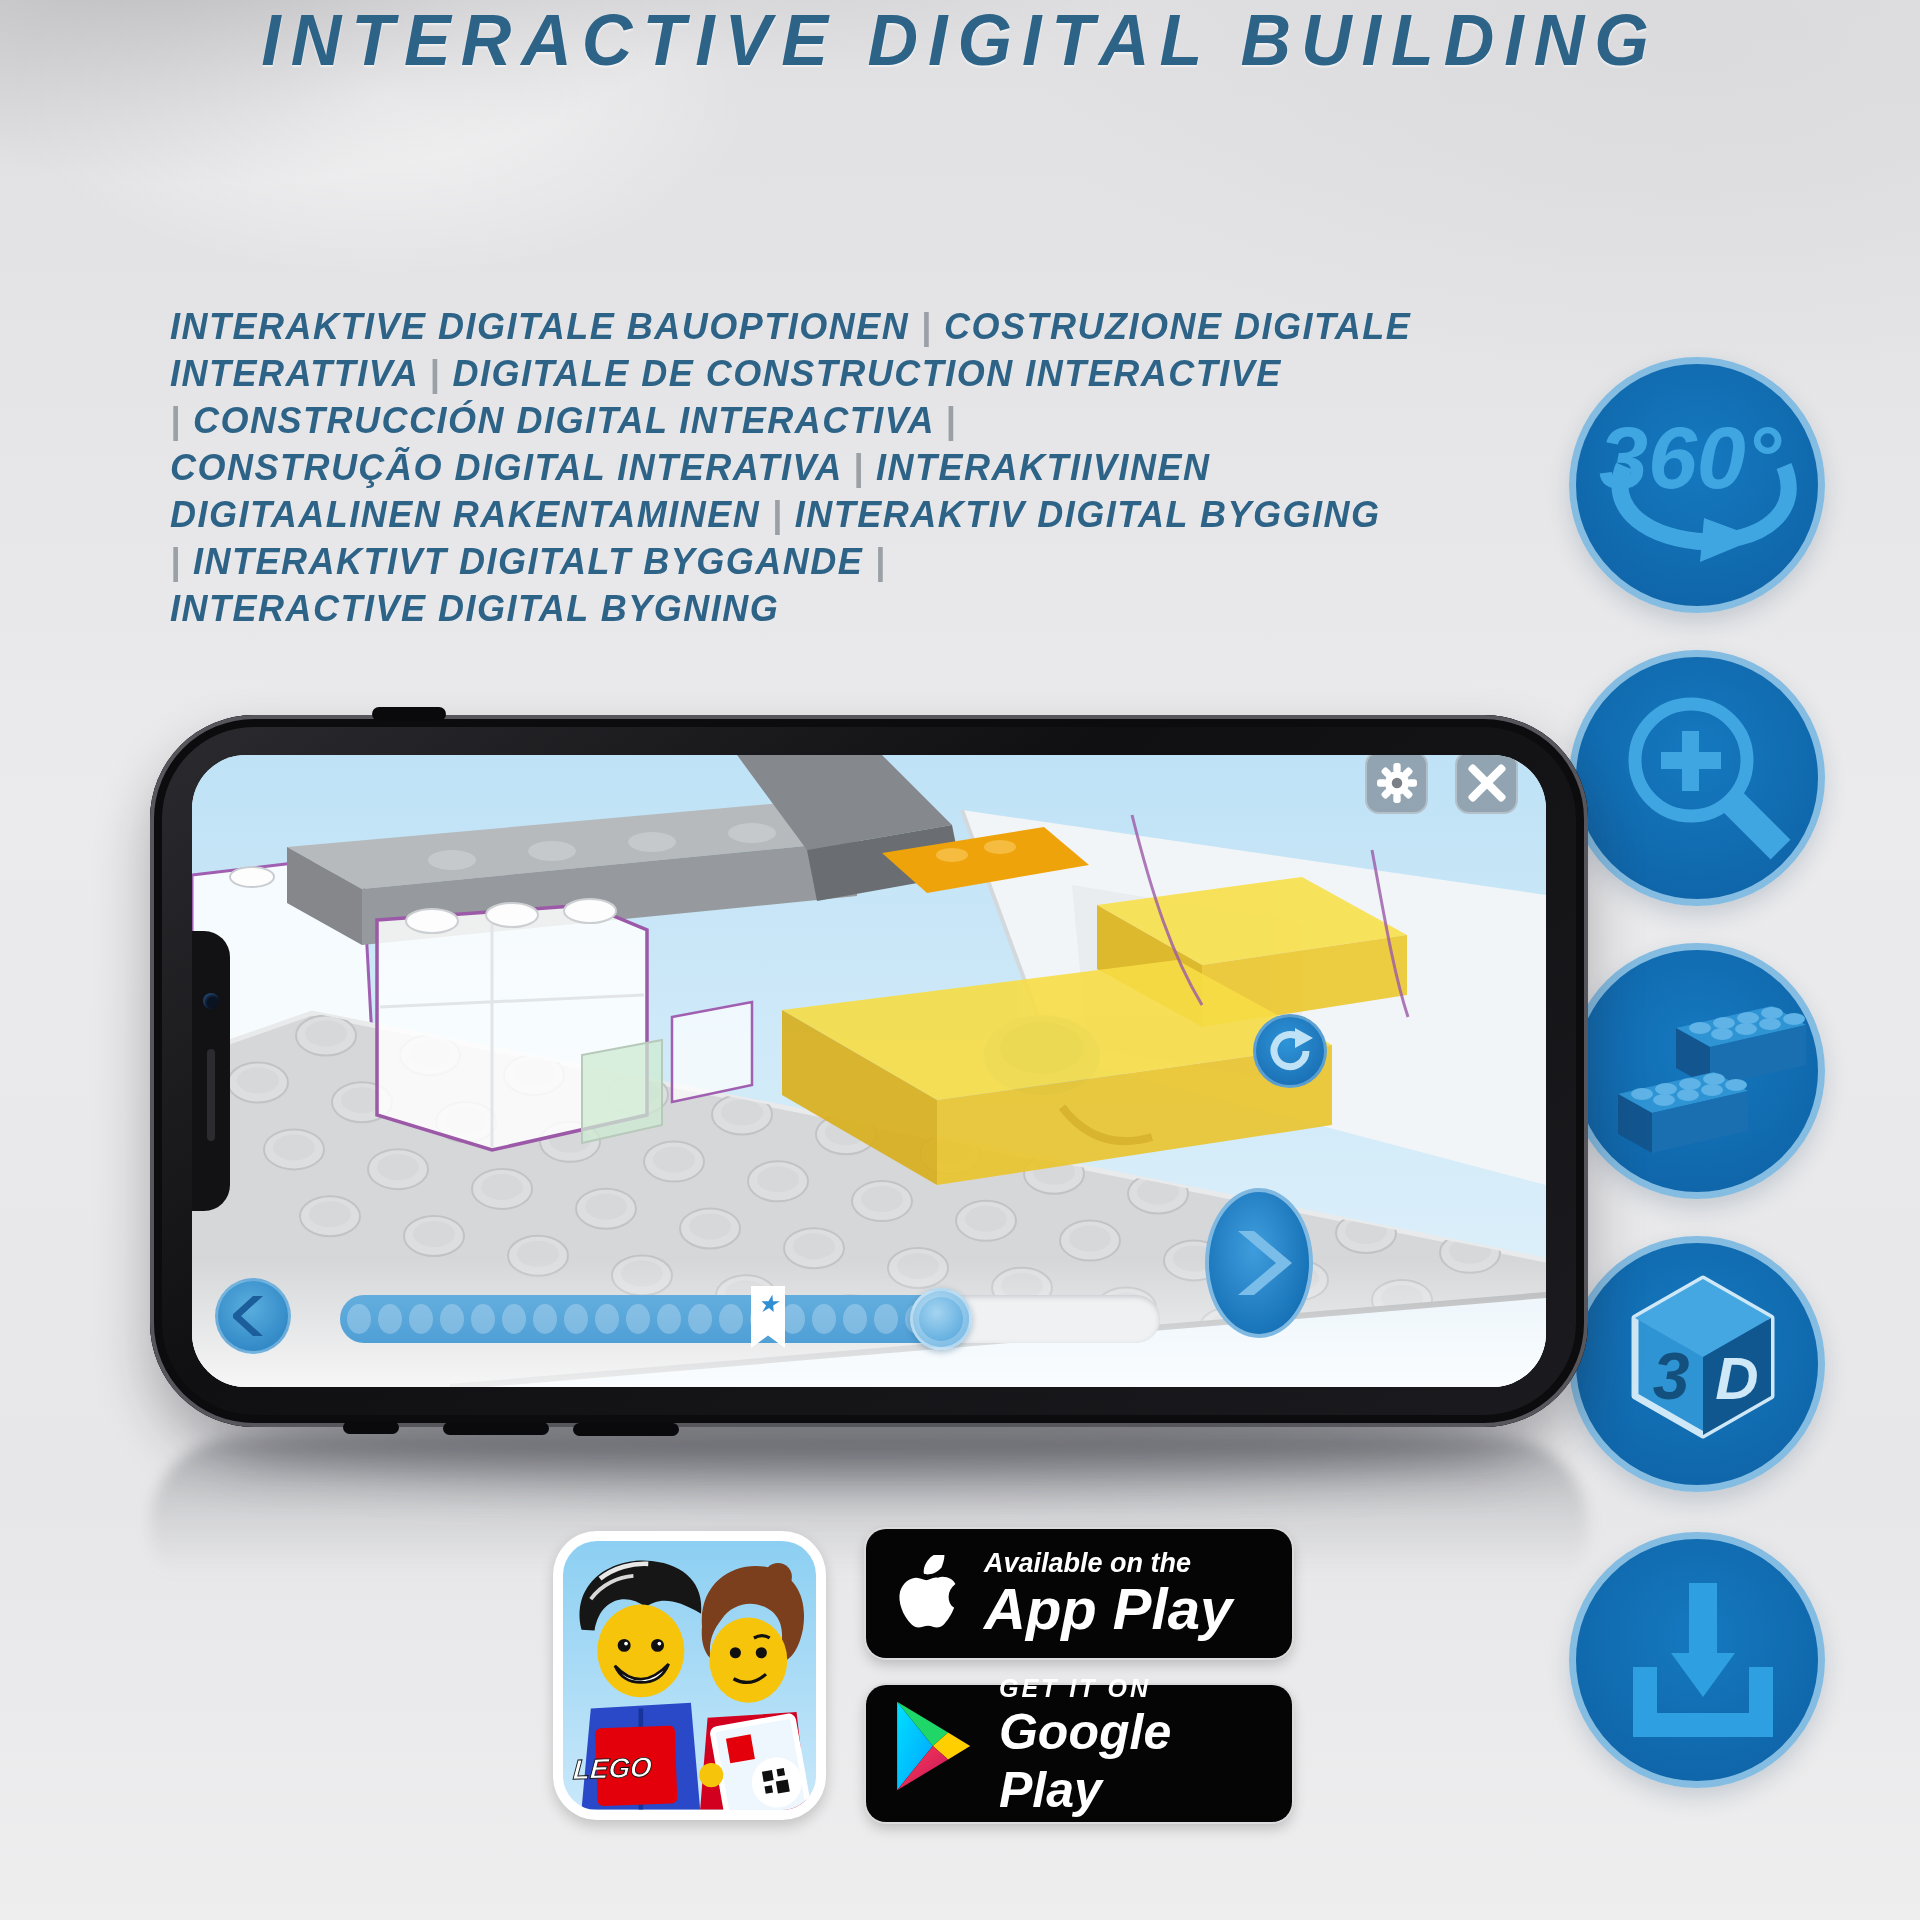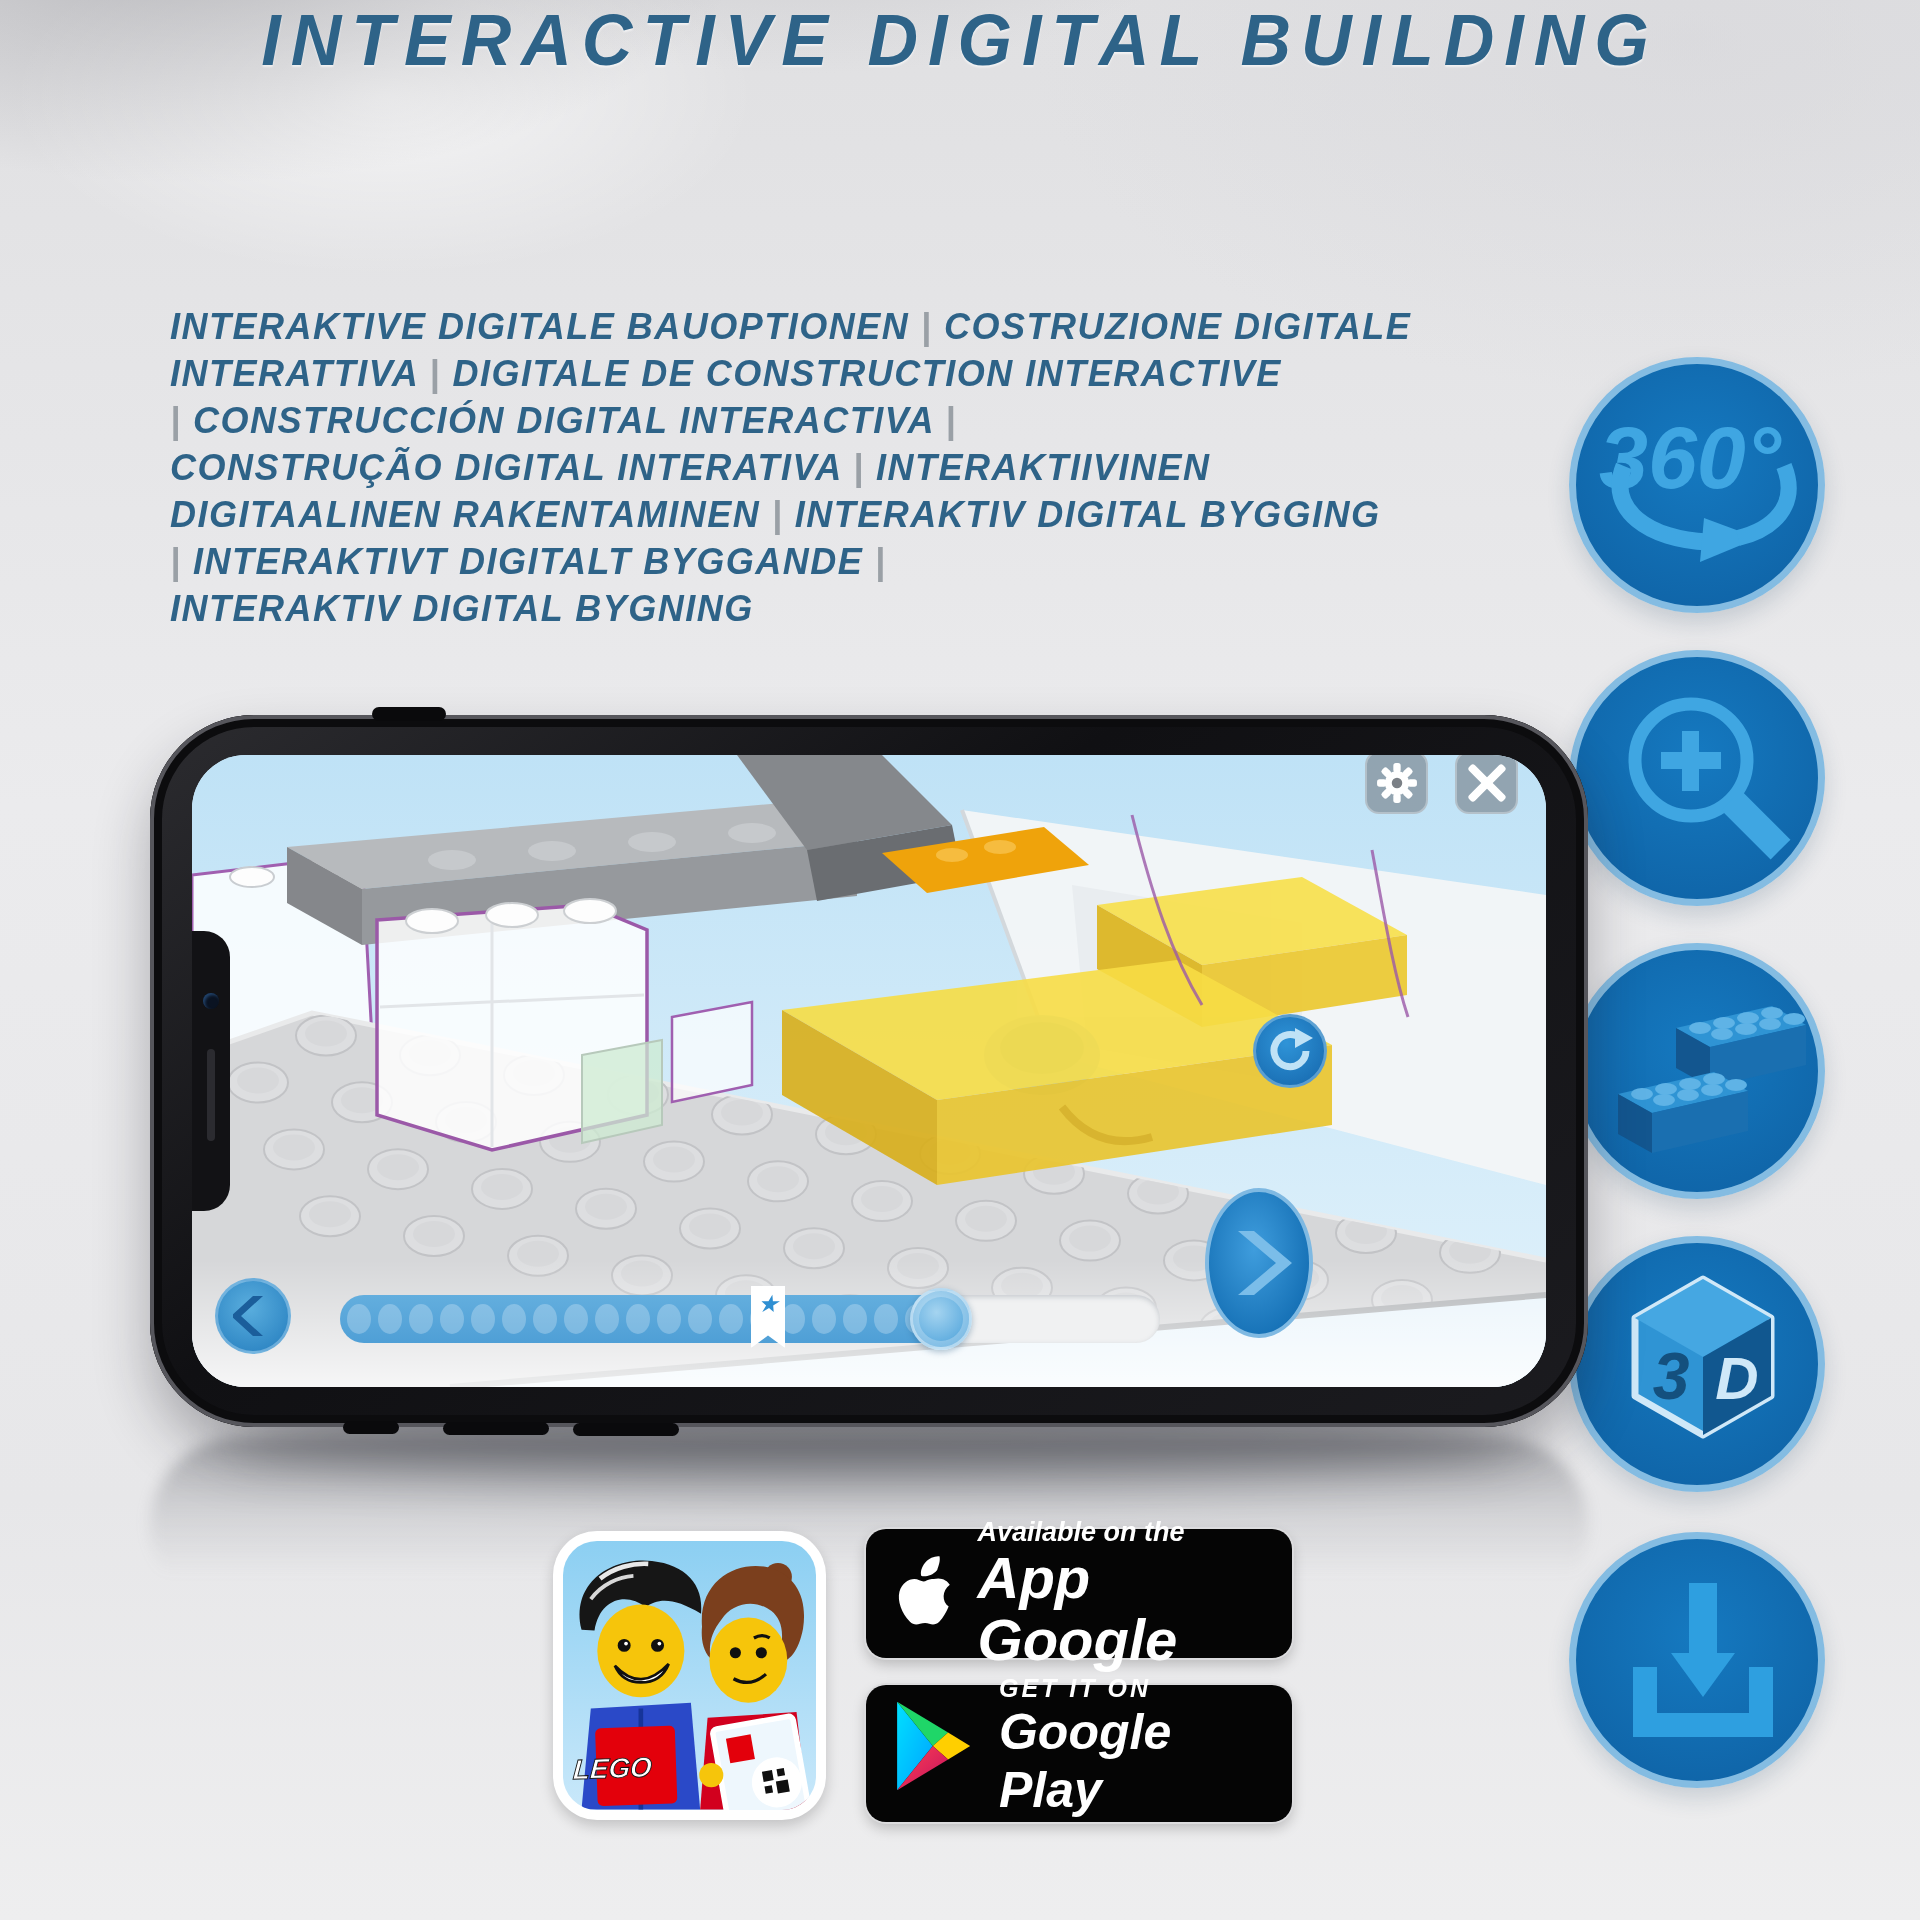--- a/index.html
+++ b/index.html
@@ -98,21 +98,21 @@
 <div class="canvas">
 
   <div class="title">INTERACTIVE DIGITAL BUILDING</div>
   <div class="subtitles">
     <div>INTERAKTIVE DIGITALE BAUOPTIONEN <span class="pipe">|</span> COSTRUZIONE DIGITALE</div>
     <div>INTERATTIVA <span class="pipe">|</span> DIGITALE DE CONSTRUCTION INTERACTIVE</div>
     <div><span class="pipe">|</span> CONSTRUCCIÓN DIGITAL INTERACTIVA <span class="pipe">|</span></div>
     <div>CONSTRUÇÃO DIGITAL INTERATIVA <span class="pipe">|</span> INTERAKTIIVINEN</div>
     <div>DIGITAALINEN RAKENTAMINEN <span class="pipe">|</span> INTERAKTIV DIGITAL BYGGING</div>
     <div><span class="pipe">|</span> INTERAKTIVT DIGITALT BYGGANDE <span class="pipe">|</span></div>
-    <div>INTERAKTIV DIGITAL BYGNING</div>
+    <div>INTERACTIVE DIGITAL BYGNING</div>
   </div>
 
   <div class="feature-icon fi-0">
     <svg width="230" height="230" viewBox="0 0 230 230">
       <text x="102" y="118" text-anchor="middle" font-family="Liberation Sans, sans-serif" font-size="88" font-weight="bold" fill="#3fa6e2">360°</text>
       <path d="M 36 96 C 18 140, 62 170, 120 172" stroke="#3fa6e2" stroke-width="17" fill="none"></path>
       <polygon points="116,148 170,168 112,192" fill="#3fa6e2"></polygon>
       <path d="M 196 96 C 212 136, 184 160, 150 168" stroke="#3fa6e2" stroke-width="16" fill="none"></path>
     </svg>
   </div>
@@ -477,21 +477,21 @@
     </div>
   </div>
 
   <div class="store-badge badge-appstore">
     <svg width="66" height="78" viewBox="0 0 52 62">
       <path d="M36 10 c-5 6 -12 6 -14 5 c-1 -4 1 -9 5 -13 c3 -3 8 -4 11 -4 c1 4 -1 9 -2 12 z" fill="#fff"></path>
       <path d="M33 18 c6 -2 12 1 14 5 c-7 5 -7 15 -1 19 c-2 5 -5 10 -8 13 c-3 3 -6 3 -9 2 c-2 -1 -5 -1 -8 0 c-3 1 -6 1 -9 -2 C5 48 1 37 3 29 c2 -7 8 -11 13 -11 c3 0 6 2 8 2 c2 0 5 -3 9 -2 z" fill="#fff"></path>
     </svg>
     <div class="badge-text">
       <span class="badge-tag">Available on the</span>
-      <span class="badge-store">App Google</span>
+      <span class="badge-store">App Play</span>
     </div>
   </div>
 
   <div class="store-badge badge-gplay">
     <svg width="88" height="98" viewBox="0 0 100 112">
       <defs>
         <linearGradient id="gpBlue" x1="0" y1="0" x2="1" y2="1">
           <stop offset="0" stop-color="#00e0ff"></stop>
             <stop offset="1" stop-color="#00a2ff"></stop>
         </linearGradient>

